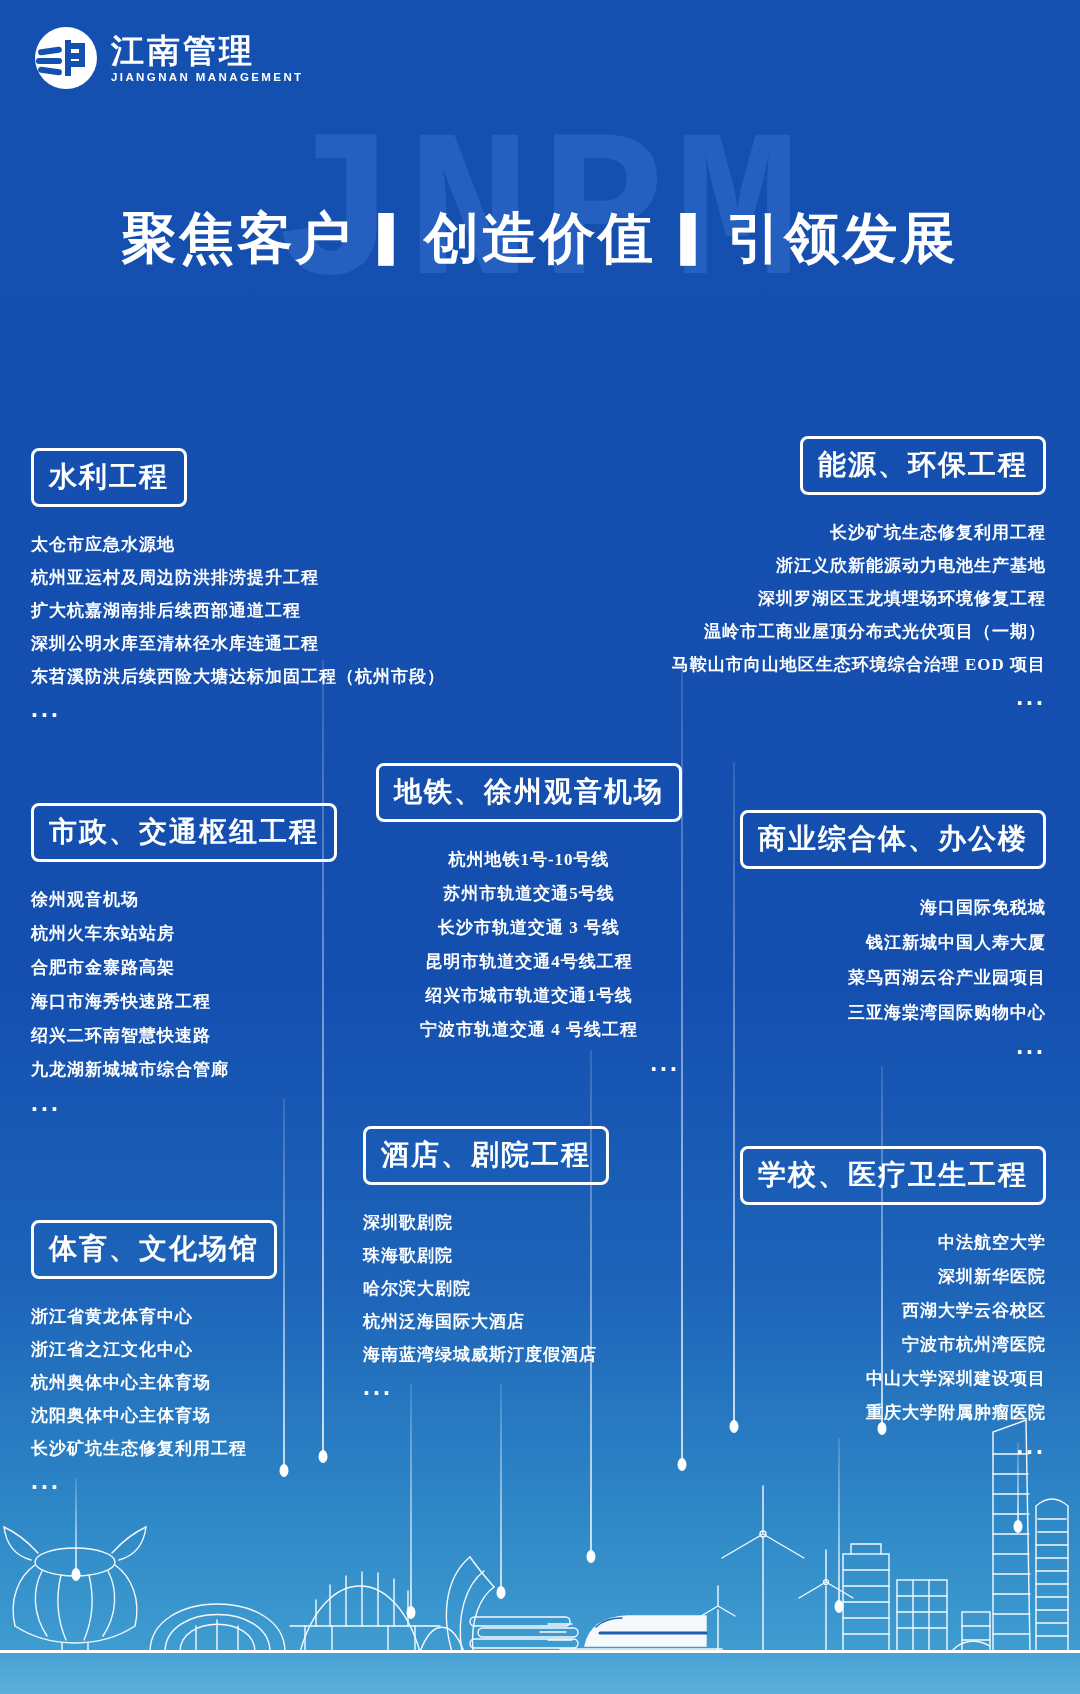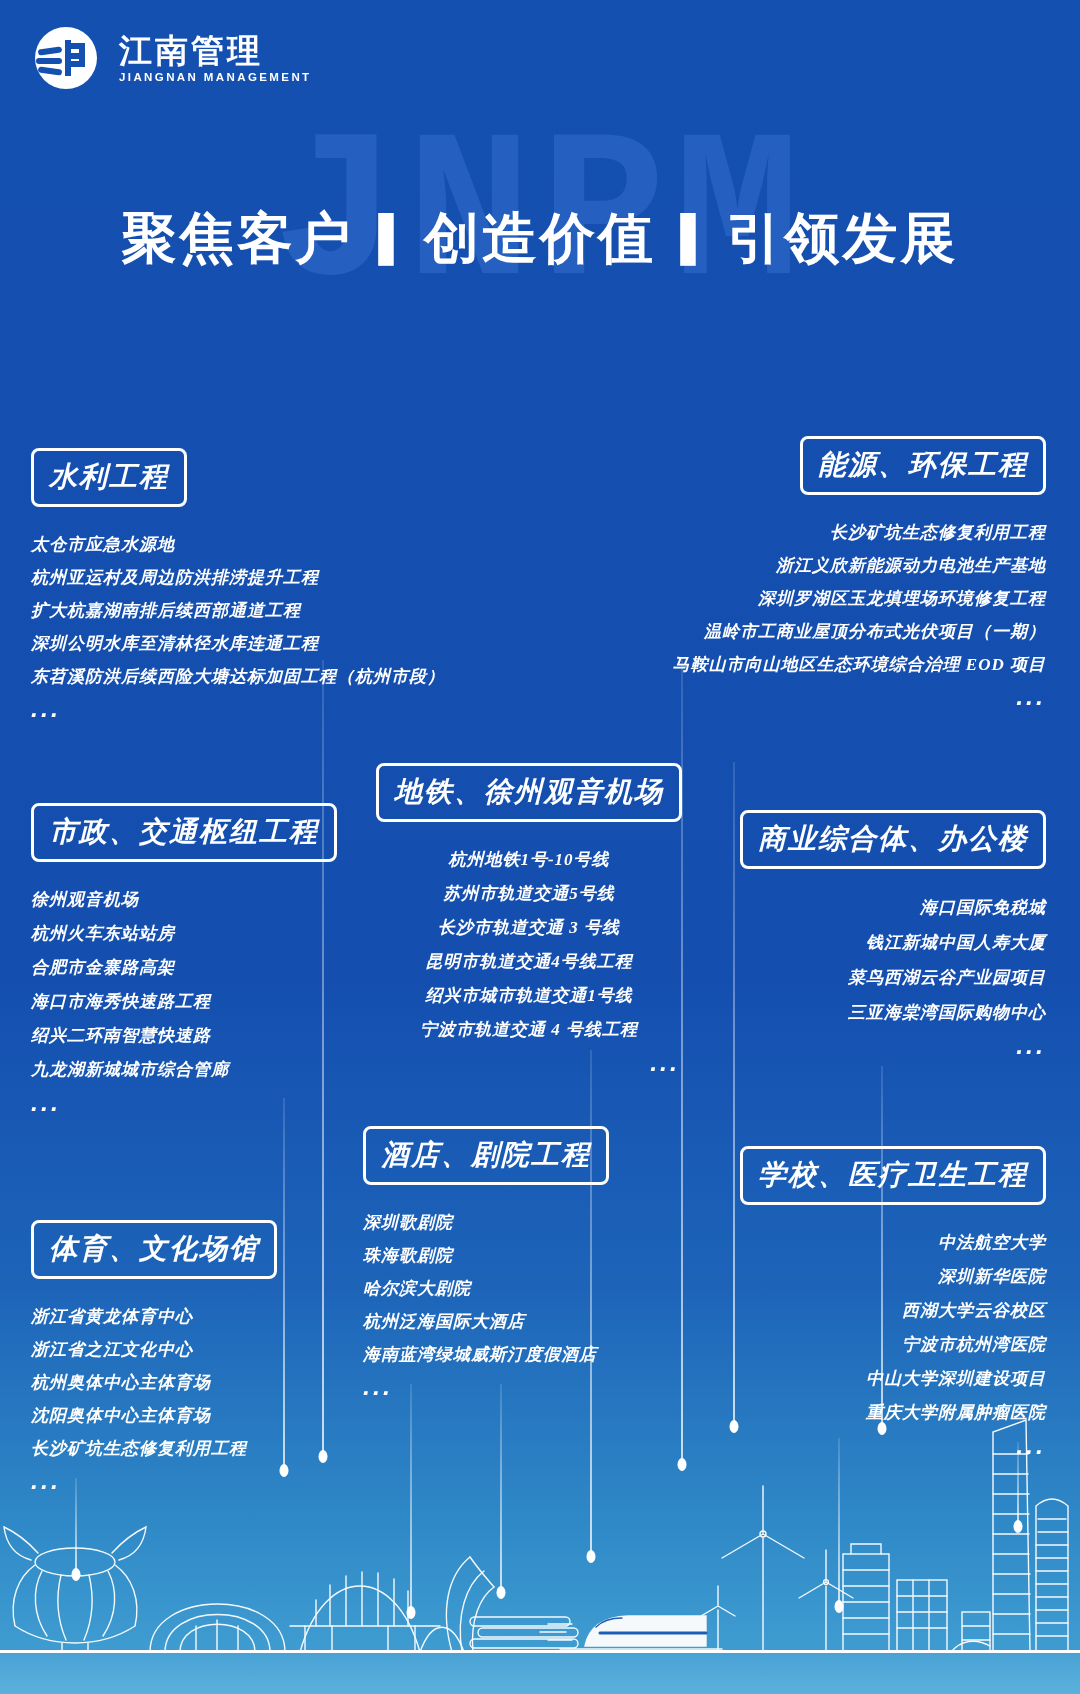--- a/index.html
+++ b/index.html
@@ -1,31 +1,31 @@
 <!DOCTYPE html>
 <html><head>
 <meta charset="utf-8">
 <style>
   html,body{margin:0;padding:0;background:#0a2c63;}
   .poster{position:relative;width:1080px;height:1694px;overflow:hidden;color:#fff;
     font-family:"Liberation Sans",sans-serif;
     background:linear-gradient(180deg,#1450b0 0%,#144fb0 58%,#1d64b9 76%,#2f89c7 90%,#45a3d4 100%);}
   
-  .logo{position:absolute;top:26px;left:34px;display:flex;align-items:center;gap:21px;}
+  .logo{position:absolute;top:26px;left:34px;display:flex;align-items:center;gap:13px;}
   .logo-mark{width:64px;height:64px;display:block;}
   .logo-cn{font-size:33px;font-weight:900;letter-spacing:3px;line-height:34px;}
   .logo-en{font-size:11.5px;font-weight:700;letter-spacing:2.4px;margin-top:3px;}
   
   .watermark{position:absolute;top:112px;left:0;width:100%;text-align:center;z-index:1;
     font-size:210px;font-weight:900;letter-spacing:8px;color:#2b65c4;opacity:.75;line-height:1;font-family:Liberation Mono, monospace;}
   .headline{position:absolute;top:202px;left:0;width:100%;text-align:center;z-index:2;
     font-size:55px;font-weight:900;letter-spacing:3px;white-space:nowrap;}
   .headline .sep{display:inline-block;transform:scaleX(2.2);margin:0 26px;font-weight:700;position:relative;top:-4px;}
   
-  .sec{position:absolute;z-index:2;font-style:italic;}
+  .sec{position:absolute;z-index:2;}
   .badge{display:inline-block;border:3px solid #fff;border-radius:8px;padding:7px 15px 8px;
     font-size:28px;font-weight:900;letter-spacing:2px;white-space:nowrap;}
   .list{margin-top:21px;font-family:"Liberation Serif","DejaVu Serif",serif;
     font-weight:700;font-size:17px;letter-spacing:1px;}
   .list .list-item{line-height:33px;white-space:nowrap;}
   .lh34 .list-item{line-height:34px;}
   .lh35 .list-item{line-height:35px;}
   .more{font-size:25px;font-weight:900;letter-spacing:3px;line-height:26px;margin-top:2px;}
   .align-right{text-align:right;}
   .align-center{text-align:center;}

